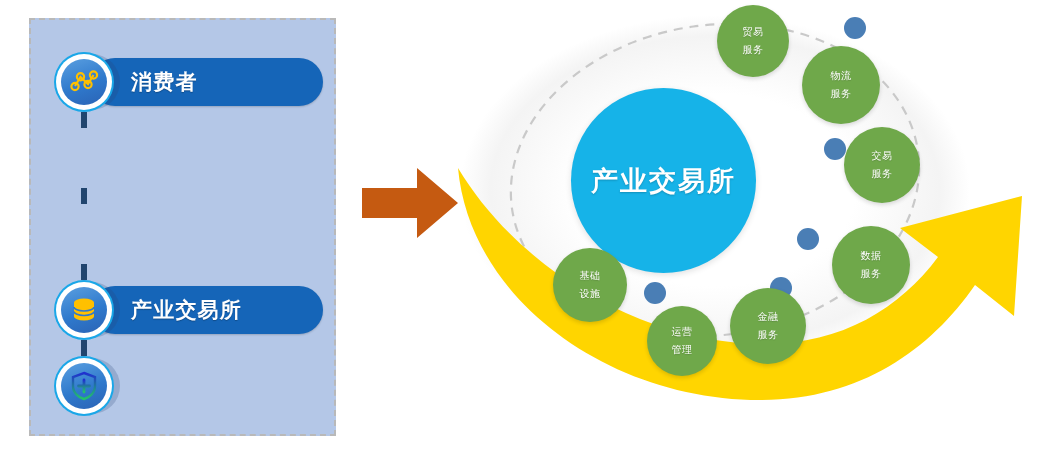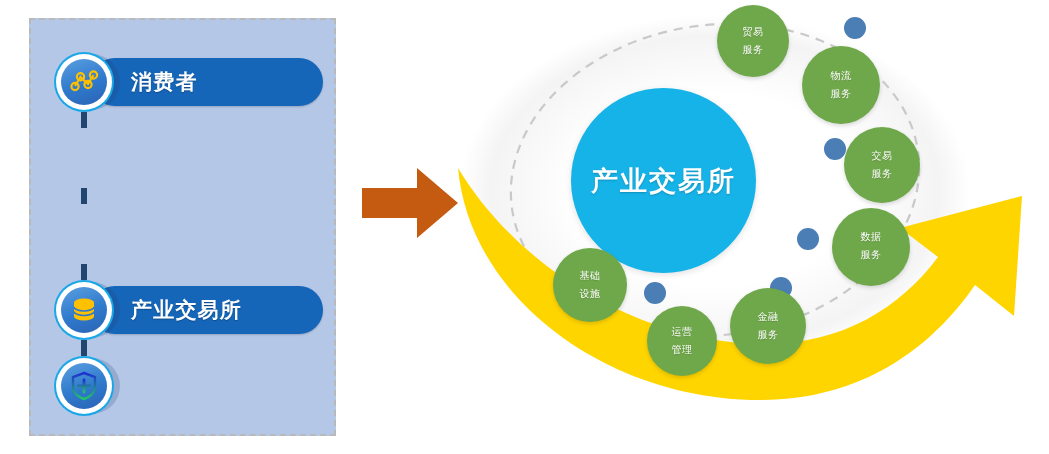--- a/index.html
+++ b/index.html
@@ -205,21 +205,21 @@
         </span>
     </div>
 
     <div class="node" style="left:414px;top:127px;width:76px;height:76px;">
       <span>
           <b style="font-weight:normal;display:block">交易</b>
           <b style="font-weight:normal;display:block">服务</b>
         </span>
     </div>
 
-    <div class="node" style="left:402px;top:208px;width:78px;height:78px;font-family:Liberation Mono, monospace;">
+    <div class="node" style="left:402px;top:226px;width:78px;height:78px;">
       <span>
           <b style="font-weight:normal;display:block">数据</b>
           <b style="font-weight:normal;display:block">服务</b>
         </span>
     </div>
 
     <div class="node" style="left:300px;top:288px;width:76px;height:76px;">
       <span>
           <b style="font-weight:normal;display:block">金融</b>
           <b style="font-weight:normal;display:block">服务</b>

